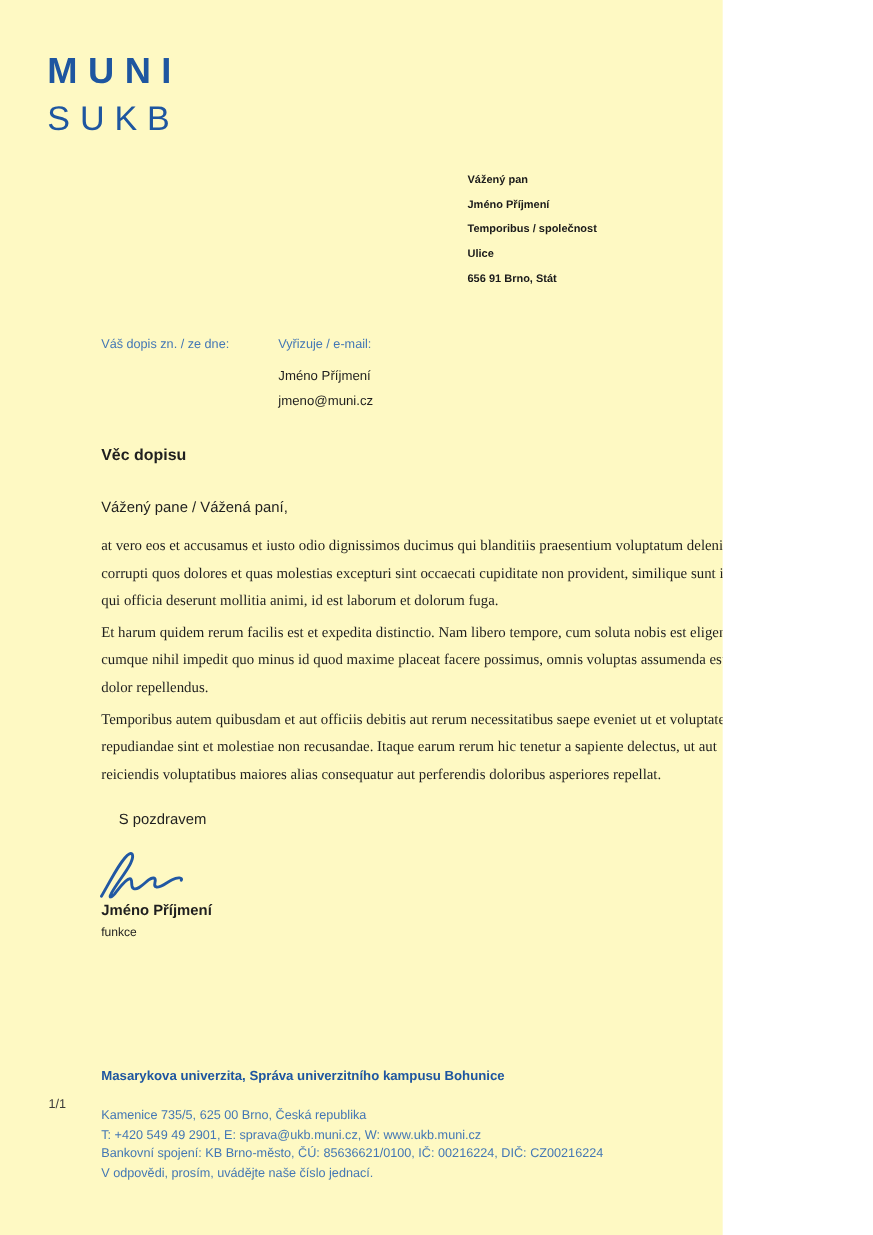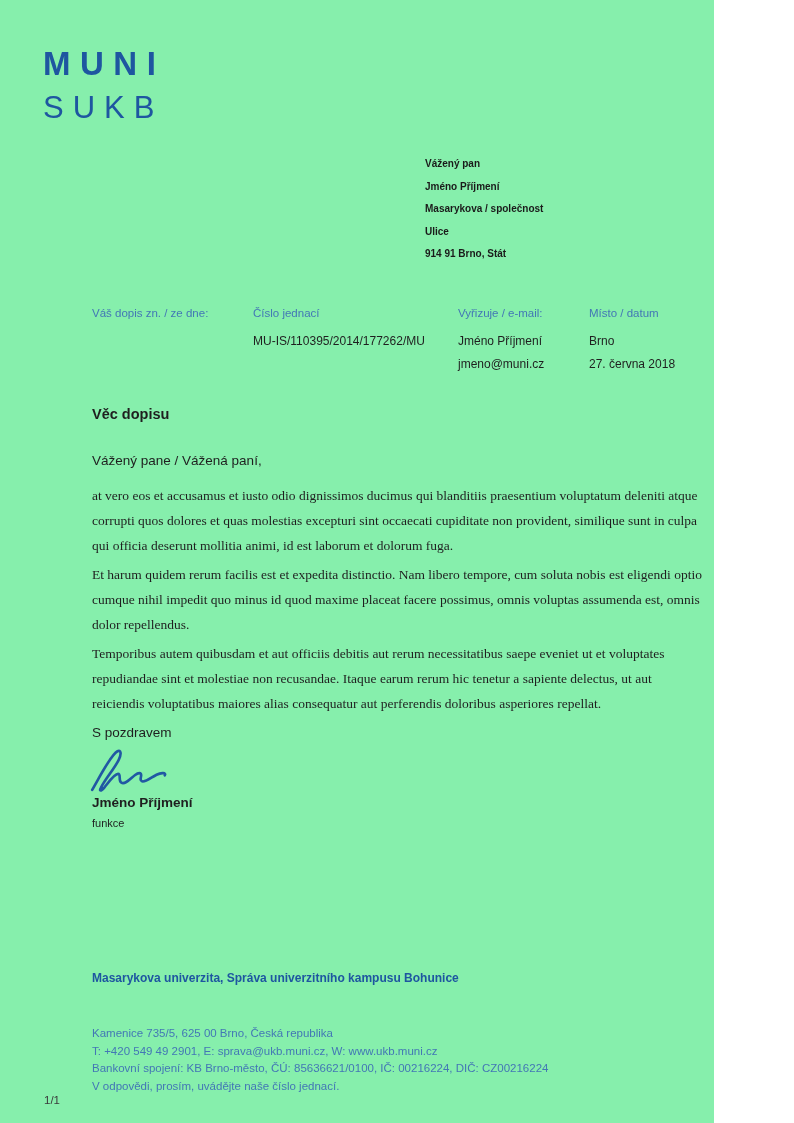--- a/index.html
+++ b/index.html
@@ -1,20 +1,20 @@
 <!DOCTYPE html>
 <html style="--brand-blue: #1e56a0; --label-blue: #4377b5; --text: #1f1f1f;"><head>
 <meta charset="utf-8">
 <style>
   html, body { margin: 0; padding: 0; background: #ffffff; }
   .page {
     position: relative;
-    width: 714px;
+    width: 657px;
     height: 1123px;
-    background: #86efac;
+    background: #fef9c3;
     font-family: "Liberation Sans", sans-serif;
     color: #1f1f1f;
     overflow: hidden;
   }
 
   
   .logo { position: absolute; left: 43px; top: 44px; color: var(--brand-blue, #1e56a0); }
   .logo-line1 { font-size: 33px; font-weight: 700; letter-spacing: 9.5px; line-height: 40px; }
   .logo-line2 { font-size: 31px; font-weight: 400; letter-spacing: 9px; line-height: 38px; margin-top: 5px; }
 
@@ -28,67 +28,58 @@
   .ref-col-3 { width: 131px; }
   .ref-col-4 { width: 140px; }
   .ref-label { font-size: 11.5px; color: var(--label-blue, #4377b5); margin-bottom: 11px; }
   .ref-value { font-size: 12px; line-height: 22.5px; color: #1f1f1f; }
 
   
   .letter-body { position: absolute; left: 92px; top: 406px; width: 614px; font-size: 13.5px; line-height: 25px; }
   .subject { font-size: 14.5px; font-weight: 700; line-height: 17px; margin: 0 0 25px 0; }
   .salutation { margin: 0 0 10px 0; }
   .letter-body p.body-par { margin: 0 0 4px 0; font-family: Liberation Serif, serif; }
-  .closing { margin: 0; }
+  .closing { margin: 16px; }
   .signature-wrap { margin: 3px 0 0 -3px; height: 44px; }
   .signature-wrap svg { display: block; }
   .signer-name { font-weight: 700; font-size: 13.5px; line-height: 20px; margin-top: 1px; }
   .signer-role { font-size: 11px; line-height: 20px; }
 
   
   .footer { position: absolute; left: 92px; top: 971px; }
-  .footer-org { font-size: 12px; font-weight: 700; color: var(--brand-blue, #1e56a0); margin-bottom: 40px; }
+  .footer-org { font-size: 12px; font-weight: 700; color: var(--brand-blue, #1e56a0); margin-bottom: 21px; }
   .footer-lines { font-size: 11.5px; line-height: 17.5px; color: var(--label-blue, #4377b5); }
-  .page-number { position: absolute; left: 44px; top: 1094px; font-size: 11.5px; color: #3a3a3a; }
+  .page-number { position: absolute; left: 44px; top: 998px; font-size: 11.5px; color: #3a3a3a; }
 </style>
 </head>
 <body>
 
 <div class="page">
 
   <div class="logo">
     <div class="logo-line1">MUNI</div>
     <div class="logo-line2">SUKB</div>
   </div>
 
   <div class="recipient">
     <div>Vážený pan</div>
     <div>Jméno Příjmení</div>
-    <div>Masarykova / společnost</div>
+    <div>Temporibus / společnost</div>
     <div>Ulice</div>
-    <div>914 91 Brno, Stát</div>
+    <div>656 91 Brno, Stát</div>
   </div>
 
   <div class="ref-row">
     <div class="ref-col-1">
       <div class="ref-label">Váš dopis zn. / ze dne:</div>
     </div>
-    <div class="ref-col-2">
-      <div class="ref-label">Číslo jednací</div>
-      <div class="ref-value">MU-IS/110395/2014/177262/MU</div>
-    </div>
     <div class="ref-col-3">
       <div class="ref-label">Vyřizuje / e-mail:</div>
       <div class="ref-value">Jméno Příjmení</div>
       <div class="ref-value">jmeno@muni.cz</div>
-    </div>
-    <div class="ref-col-4">
-      <div class="ref-label">Místo / datum</div>
-      <div class="ref-value">Brno</div>
-      <div class="ref-value">27. června 2018</div>
     </div>
   </div>
 
   <div class="letter-body">
     <div class="subject">Věc dopisu</div>
     <p class="salutation">Vážený pane / Vážená paní,</p>
     <p class="body-par">at vero eos et accusamus et iusto odio dignissimos ducimus qui blanditiis praesentium voluptatum deleniti atque corrupti quos dolores et quas molestias excepturi sint occaecati cupiditate non provident, similique sunt in culpa qui officia deserunt mollitia animi, id est laborum et dolorum fuga.</p>
     <p class="body-par">Et harum quidem rerum facilis est et expedita distinctio. Nam libero tempore, cum soluta nobis est eligendi optio cumque nihil impedit quo minus id quod maxime placeat facere possimus, omnis voluptas assumenda est, omnis dolor repellendus.</p>
     <p class="body-par">Temporibus autem quibusdam et aut officiis debitis aut rerum necessitatibus saepe eveniet ut et voluptates repudiandae sint et molestiae non recusandae. Itaque earum rerum hic tenetur a sapiente delectus, ut aut reiciendis voluptatibus maiores alias consequatur aut perferendis doloribus asperiores repellat.</p>
     <p class="closing">S pozdravem</p>

